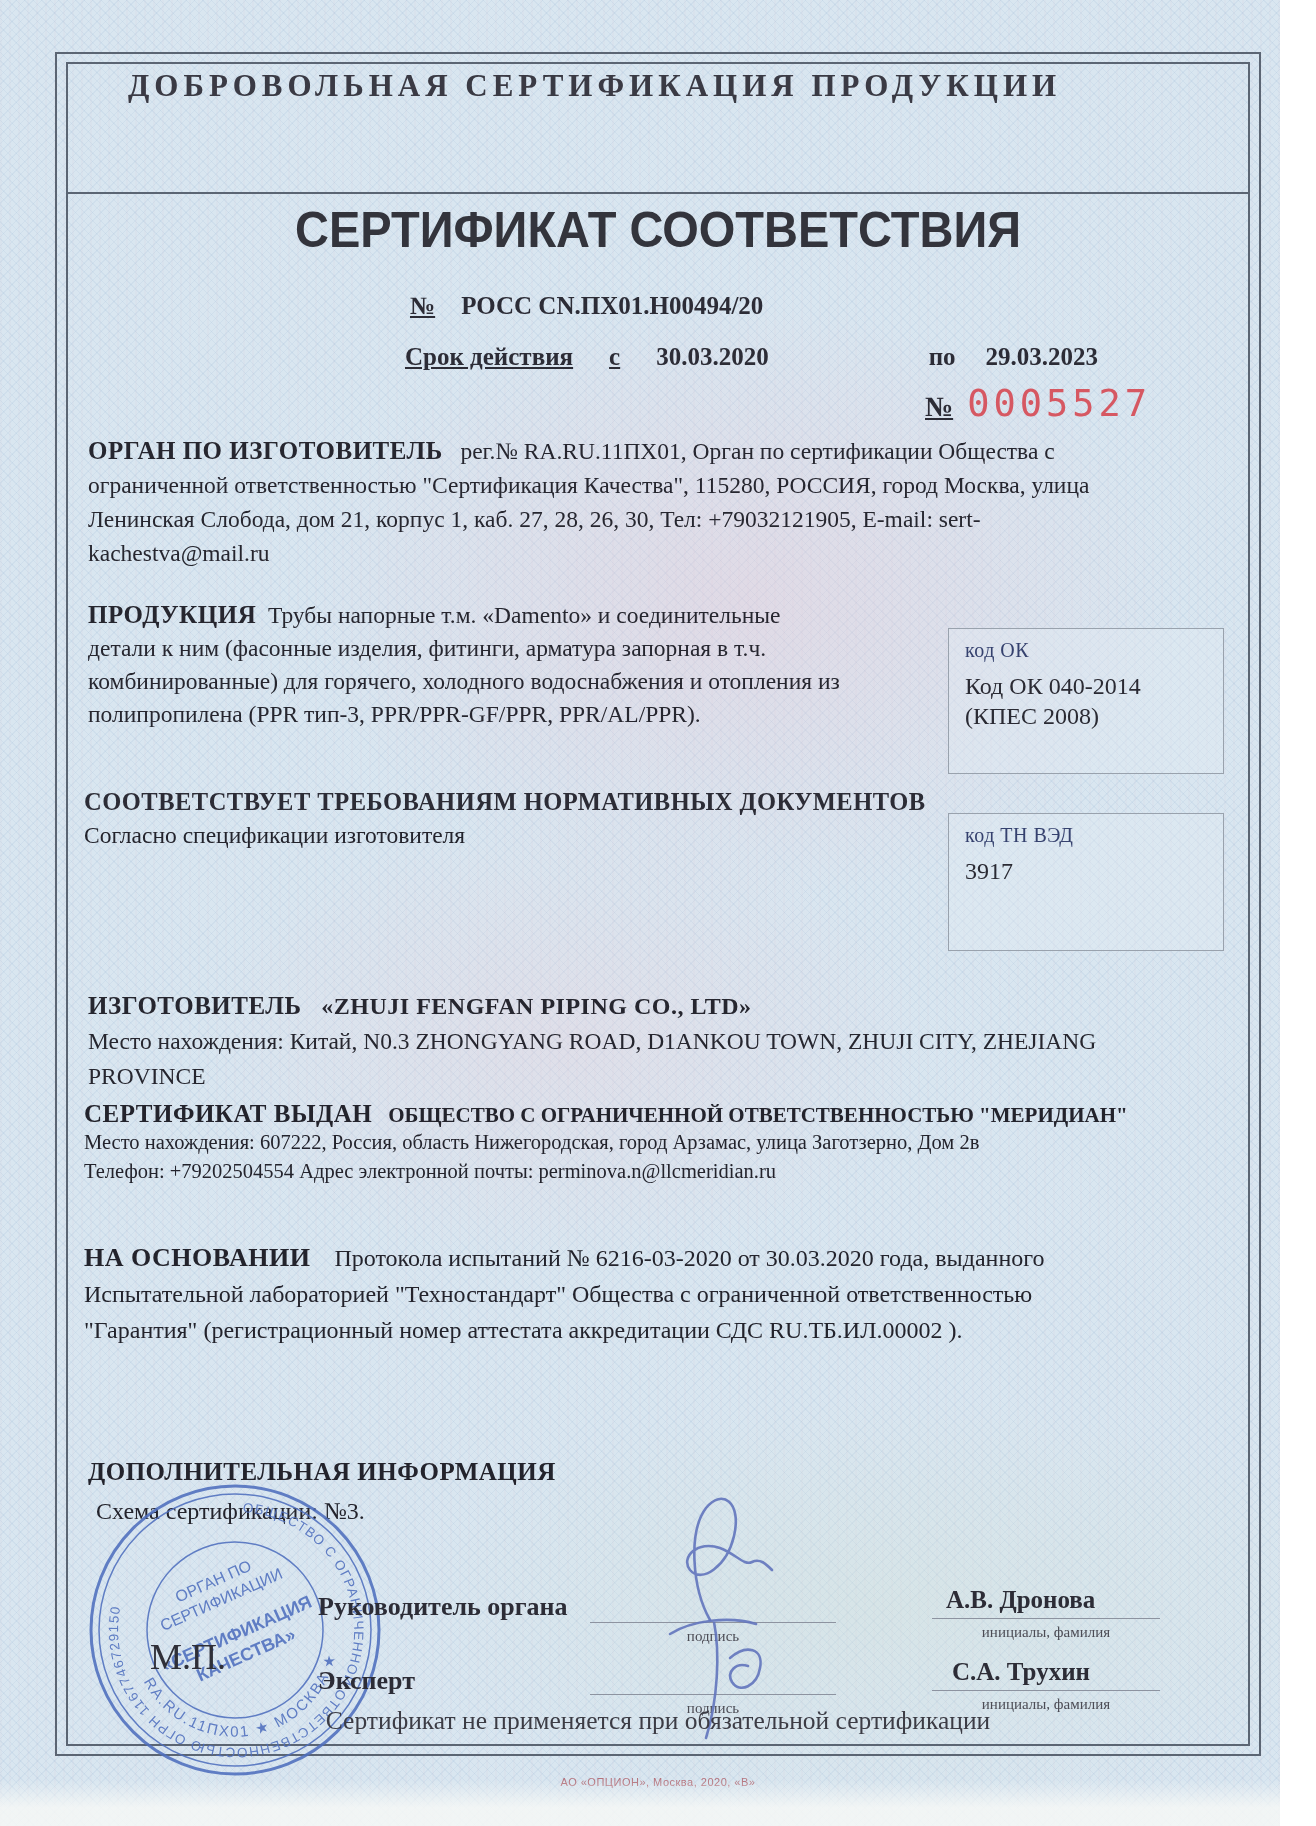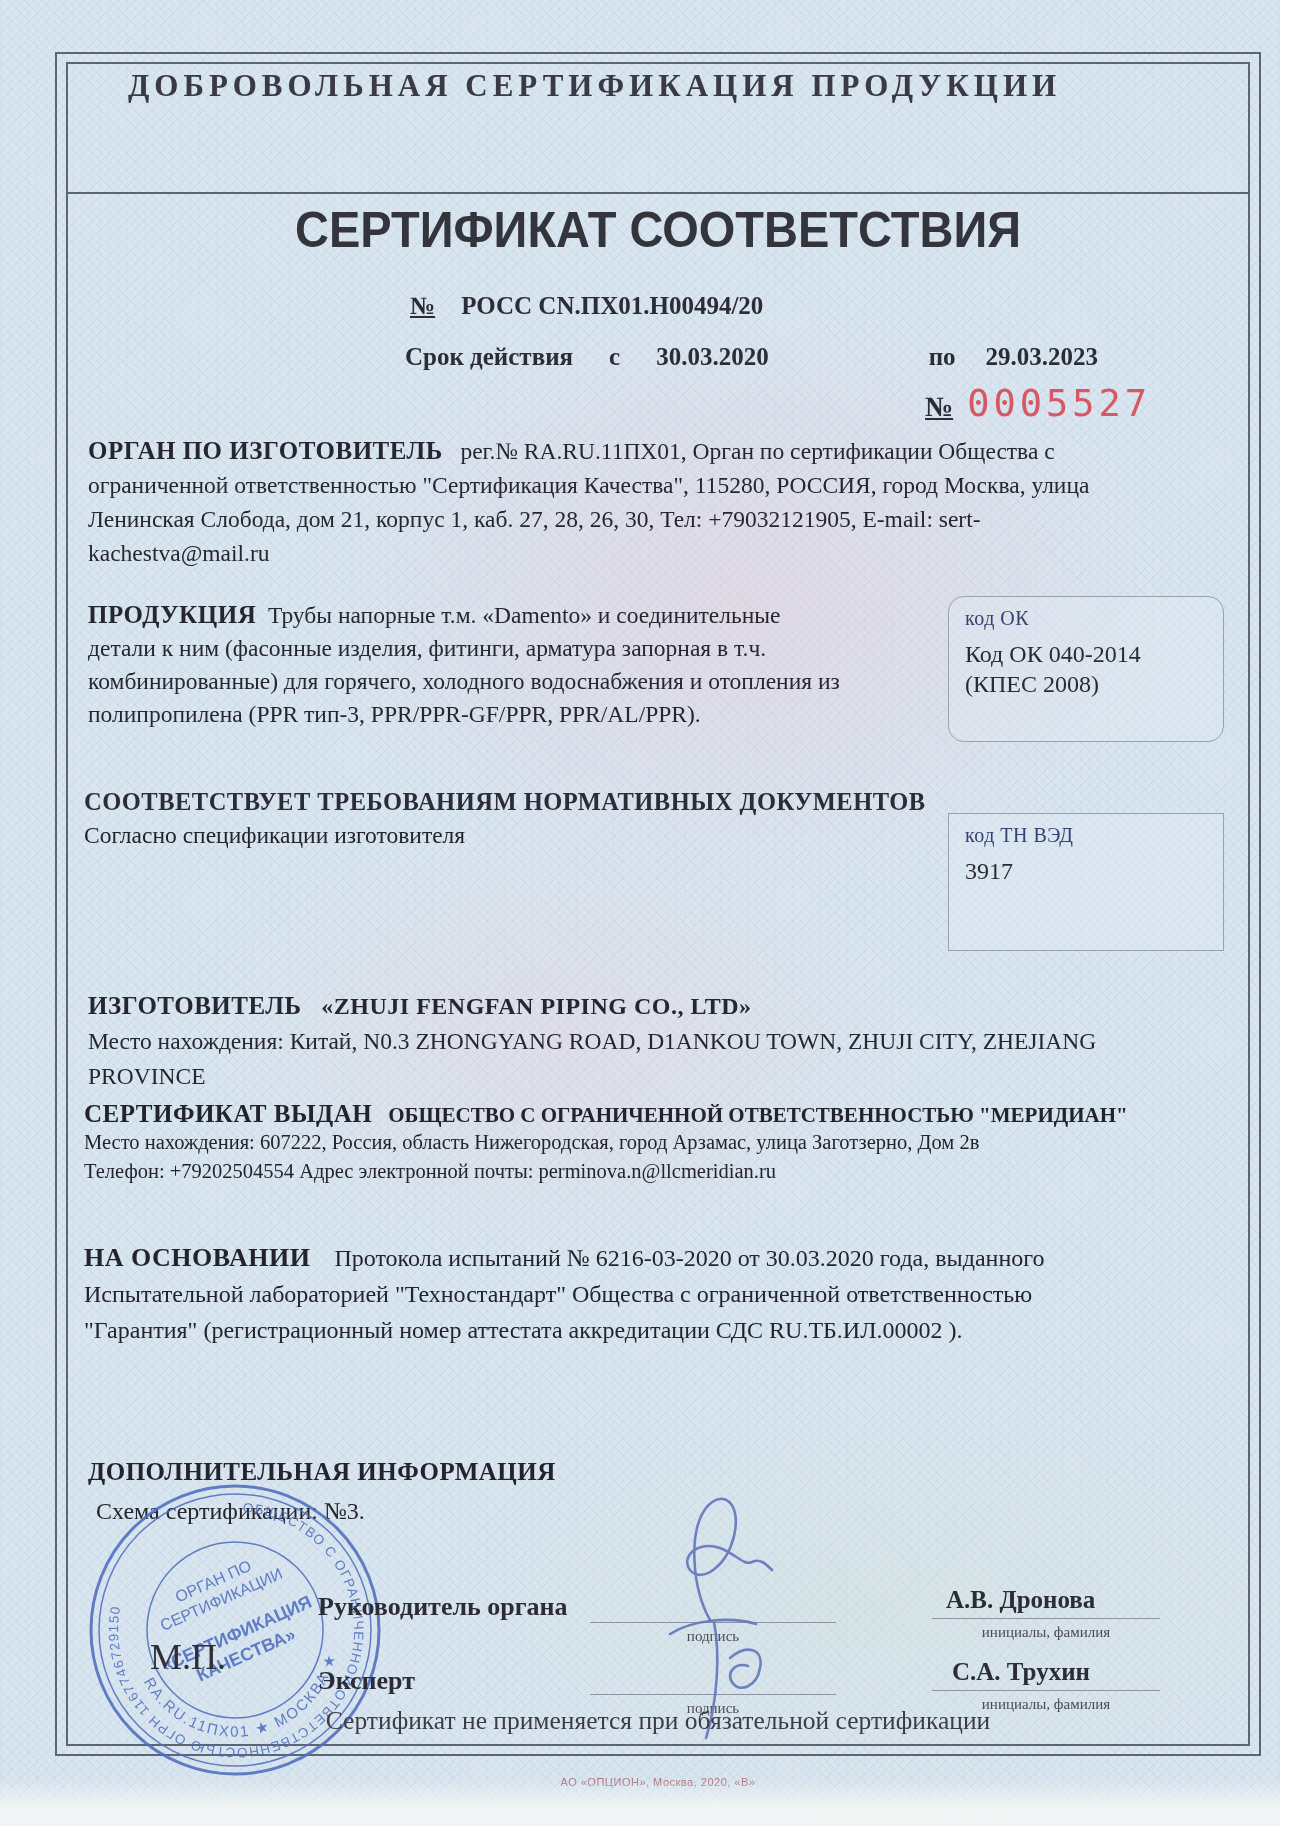--- a/index.html
+++ b/index.html
@@ -21,35 +21,35 @@
   .frame-inner{position:absolute;left:66px;top:62px;width:1180px;height:1680px;border:2px solid #5b6573;}
   .abs{position:absolute;}
   .banner{left:128px;top:68px;font-size:31px;font-weight:bold;letter-spacing:5px;color:#3a3a44;}
   .hrule{left:66px;top:192px;width:1184px;height:0;border-top:2px solid #5b6573;}
   .doc-title{left:0;top:201px;width:1316px;text-align:center;
     font-family:"Liberation Sans",sans-serif;font-weight:bold;font-size:50px;color:#33343c;
     transform:scaleX(0.94);letter-spacing:0px;}
   .cert-no-line{left:410px;top:292px;font-size:25px;font-weight:bold;color:#2c2c36;}
   .cert-no-line .num-sign{text-decoration:underline;margin-right:26px;}
   .validity{left:405px;top:343px;font-size:25px;font-weight:bold;color:#2c2c36;display:flex;gap:0;}
-  .validity .vlab{margin-right:36px;}
+  .validity .vlab{margin-right:36px;text-decoration:underline;}
   .validity .vfrom{margin-right:160px;}
   .validity .vto-lab{margin-right:30px;}
   .serial{left:925px;top:382px;font-size:28px;font-weight:bold;display:flex;align-items:baseline;}
   .serial .num-sign{color:#2c2c36;text-decoration:underline;margin-right:14px;}
   .serial .digits{font-family:"DejaVu Sans Mono",monospace;font-weight:normal;font-size:37px;
     color:#d65862;letter-spacing:4px;}
   .para{line-height:34px;font-size:23.5px;color:#26262f;}
   .lbl{font-weight:bold;font-size:25px;letter-spacing:0.5px;}
   .organ{left:88px;top:434px;width:1022px;}
   .product{left:88px;top:598px;width:756px;line-height:33px;}
   .codebox{border:1px solid #99a2ad;background:rgba(225,236,244,0.35);padding:10px 16px;}
   .codebox .cb-label{font-size:20px;color:#35416e;letter-spacing:0.5px;}
   .codebox .cb-val{font-size:24px;color:#2a2a33;margin-top:9px;line-height:30px;}
-  .okbox{left:948px;top:596px;width:242px;height:124px;border-radius:16px;}
+  .okbox{left:948px;top:628px;width:242px;height:124px;}
   .tnbox{left:948px;top:813px;width:242px;height:116px;}
   .conforms-h{left:84px;top:788px;font-size:24.5px;font-weight:bold;letter-spacing:0.5px;color:#2c2c36;}
   .conforms-t{left:84px;top:822px;font-size:23.5px;}
   .manu{left:88px;top:988px;width:1020px;line-height:35px;}
   .manu .mname{font-weight:bold;font-size:24px;margin-left:14px;letter-spacing:0.5px;}
   .issued{left:84px;top:1100px;width:1050px;}
   .issued .iname{font-weight:bold;font-size:21px;margin-left:12px;}
   .issued .iline{font-size:20.5px;line-height:29px;}
   .basis{left:84px;top:1240px;width:1040px;font-size:24px;line-height:36px;}
   .basis .lbl{margin-right:18px;font-size:26px;}

